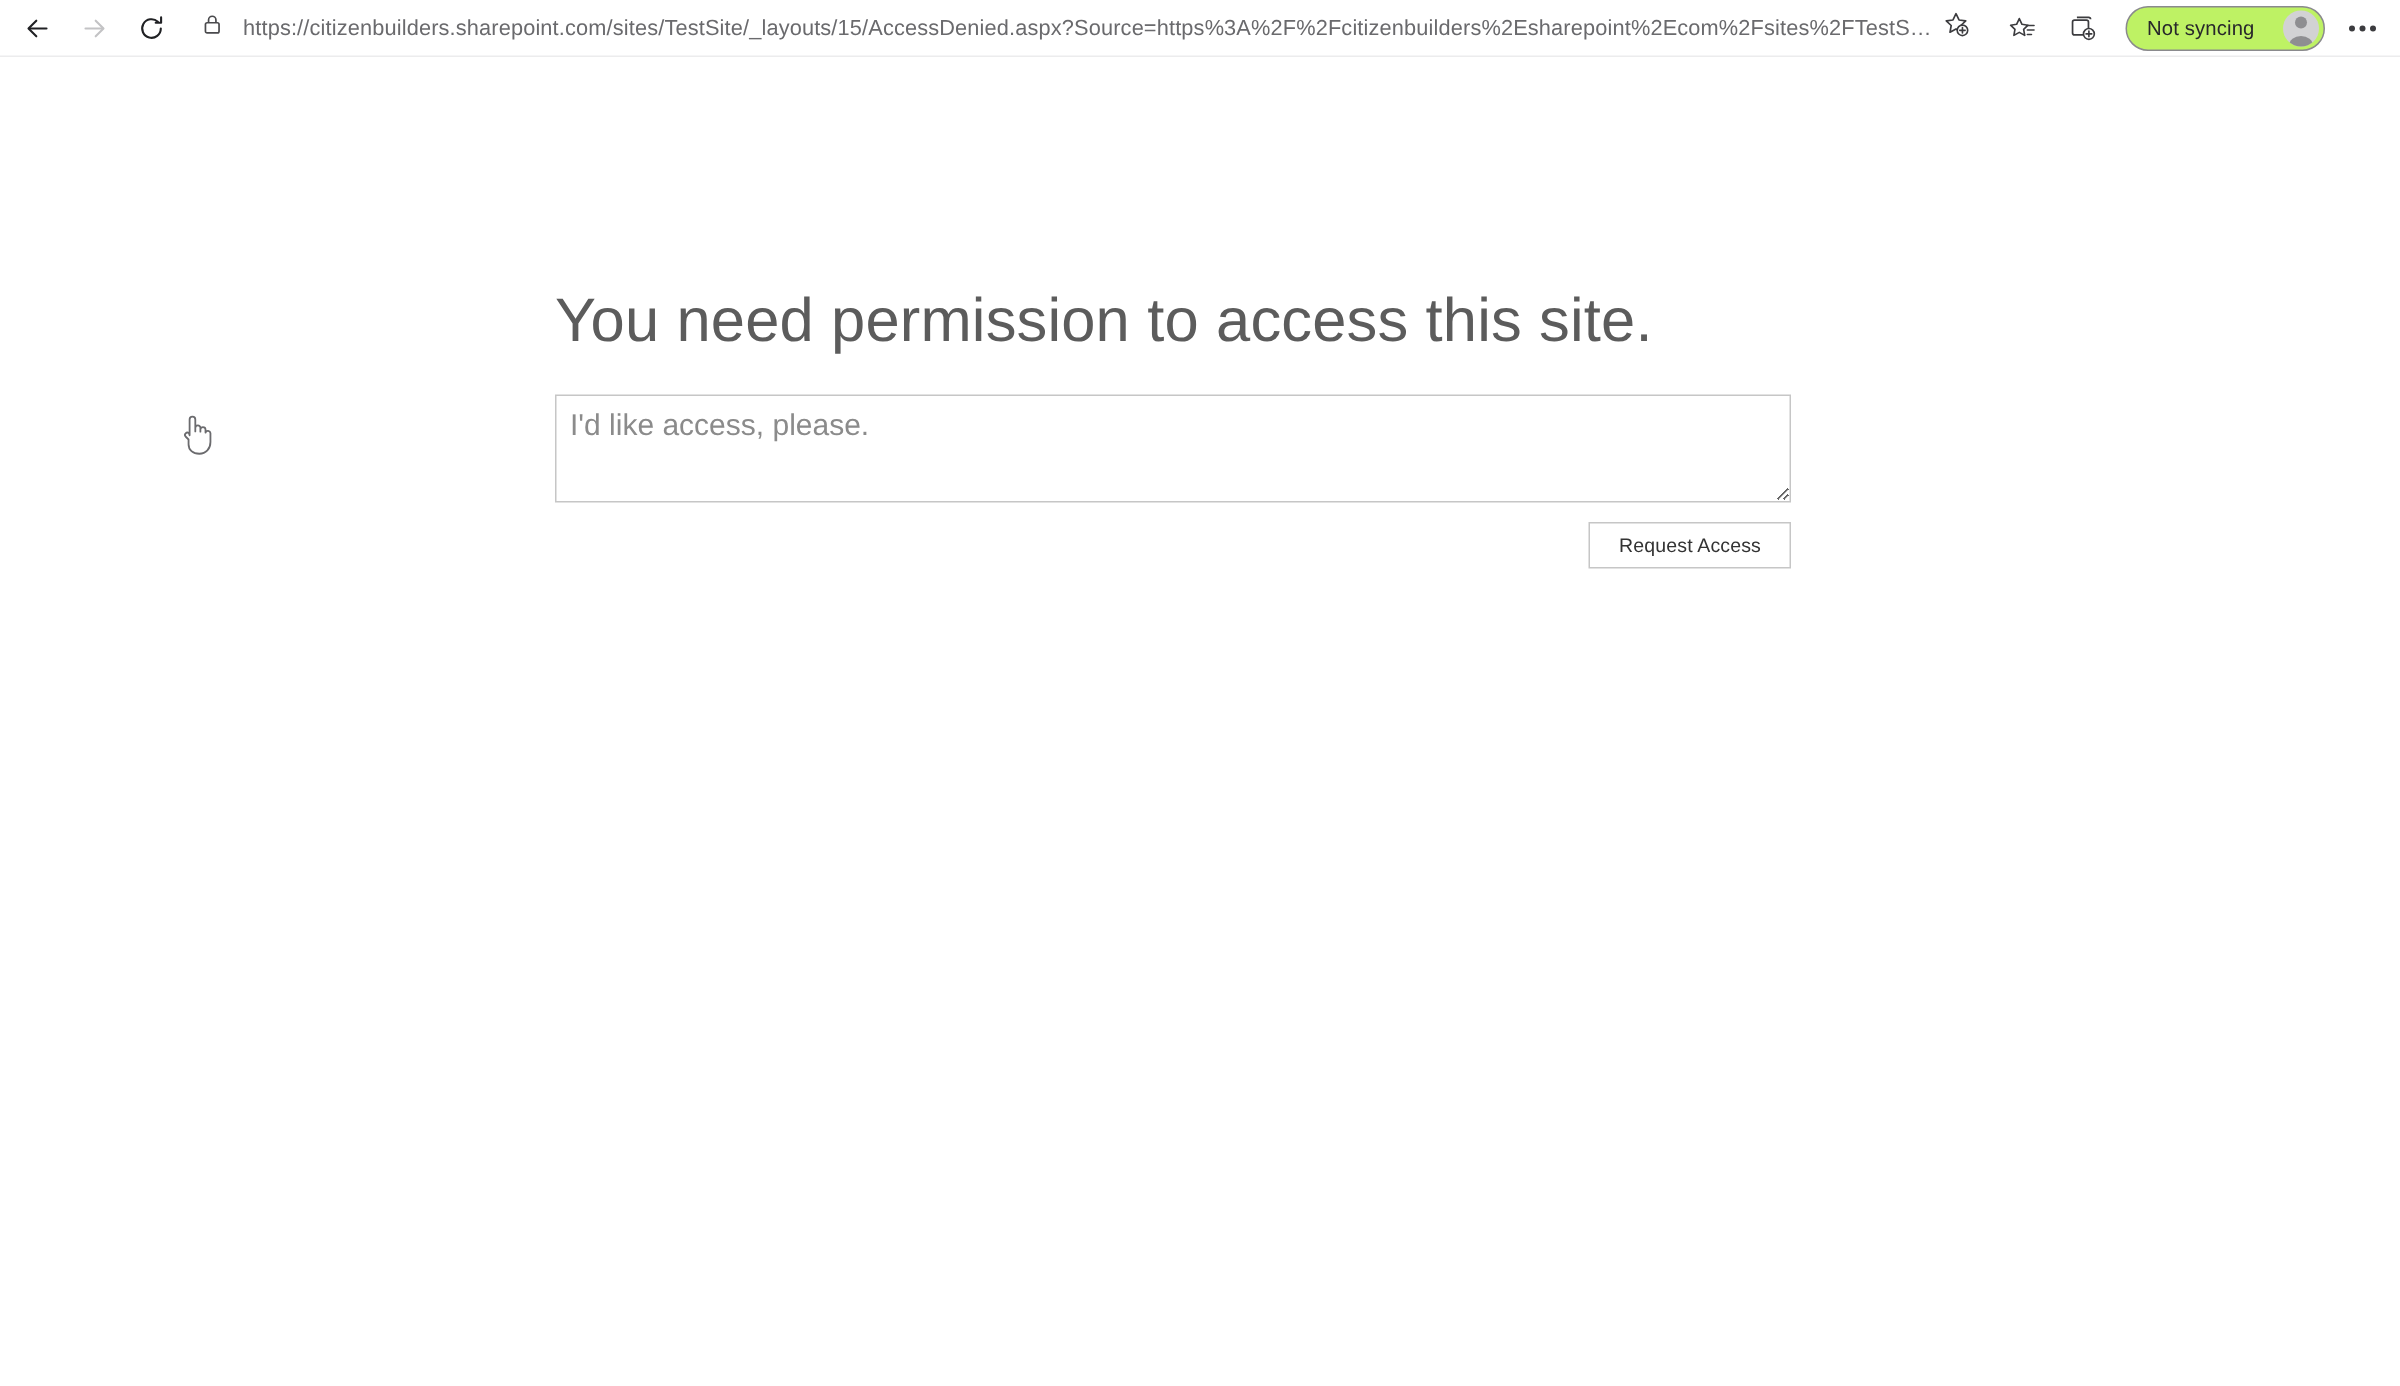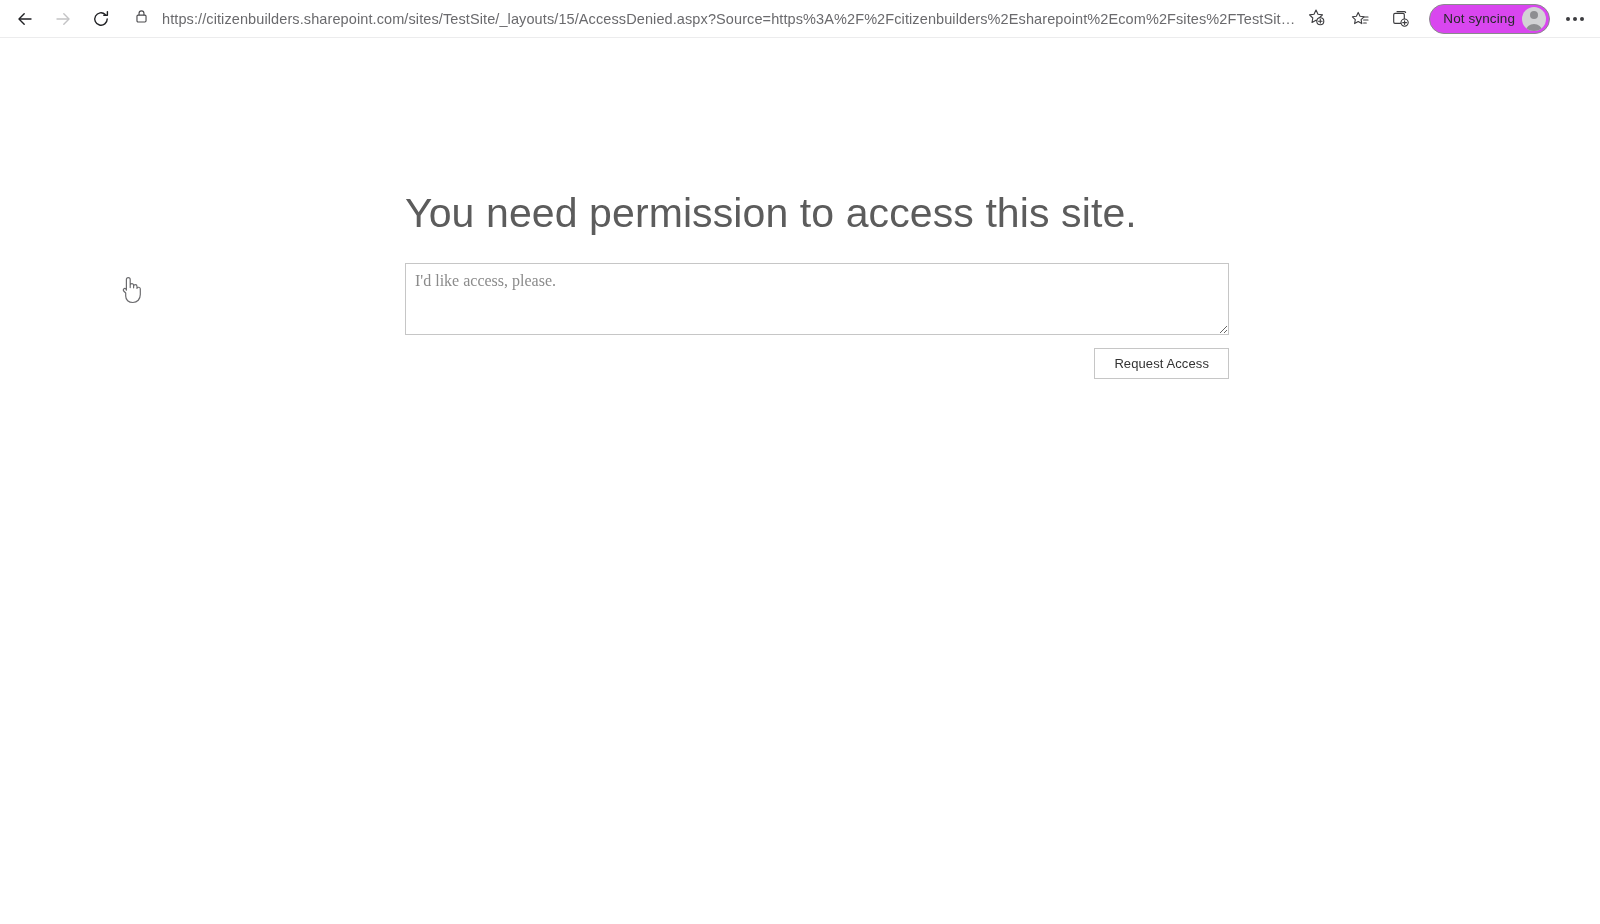--- a/index.html
+++ b/index.html
@@ -96,27 +96,27 @@
     display: flex;
     align-items: center;
     gap: 2px;
     padding-right: 8px;
     flex: none;
   }
 
   .profile-pill {
     display: flex;
     align-items: center;
-    gap: 7px;
+    gap: 19px;
     height: 30px;
     border: 1px solid #8a8a8d;
     border-radius: 16px;
     padding: 0 3px 0 13px;
     margin: 0 6px 0 8px;
-    background: #d946ef;
+    background: #bef264;
     white-space: nowrap;
   }
   .profile-label {
     font-size: 13.5px;
     color: #28282b;
     letter-spacing: 0.1px;
   }
   .avatar {
     width: 24px;
     height: 24px;
@@ -162,41 +162,40 @@
     width: 1600px;
     height: 885px;
     background: #ffffff;
   }
 
   .content {
     position: absolute;
     left: 370px;
     top: 150px;
     width: 824px;
-    margin-left: 35px;
   }
 
   .page-title {
     font-size: 41px;
     font-weight: 300;
     color: #5c5c5c;
     letter-spacing: 0.1px;
     line-height: 1.25;
     white-space: nowrap;
   }
 
   .request-textarea {
     display: block;
     margin-top: 24px;
     width: 824px;
     height: 72px;
     border: 1px solid #c6c6c6;
     background: #ffffff;
-    font-family: Liberation Serif, serif;
-    font-size: 16px;
+    font-family: Liberation Sans, sans-serif;
+    font-size: 20px;
     color: #333333;
     padding: 7px 9px;
     resize: vertical;
     outline: none;
     line-height: 1.3;
   }
   .request-textarea::placeholder {
     color: #8b8b8b;
     opacity: 1;
   }

